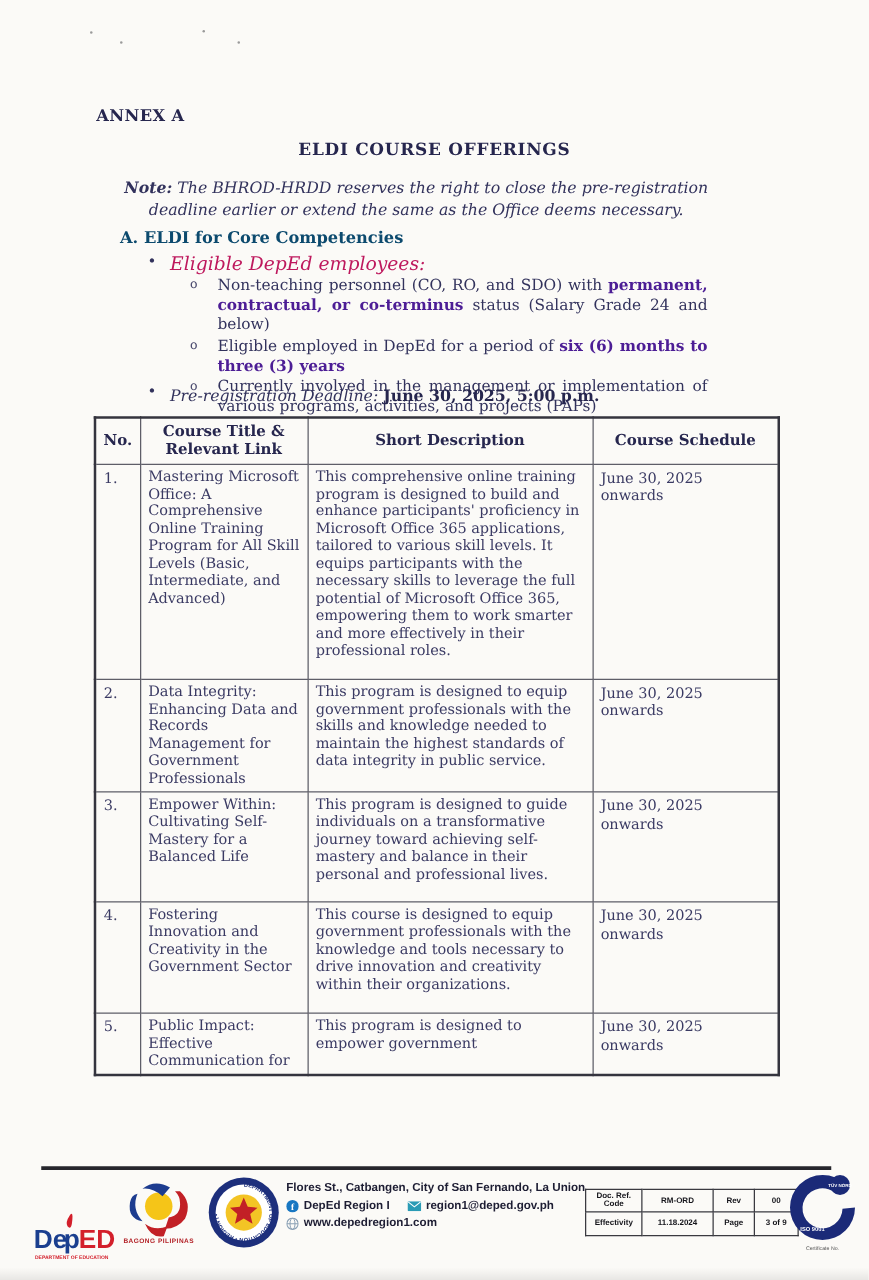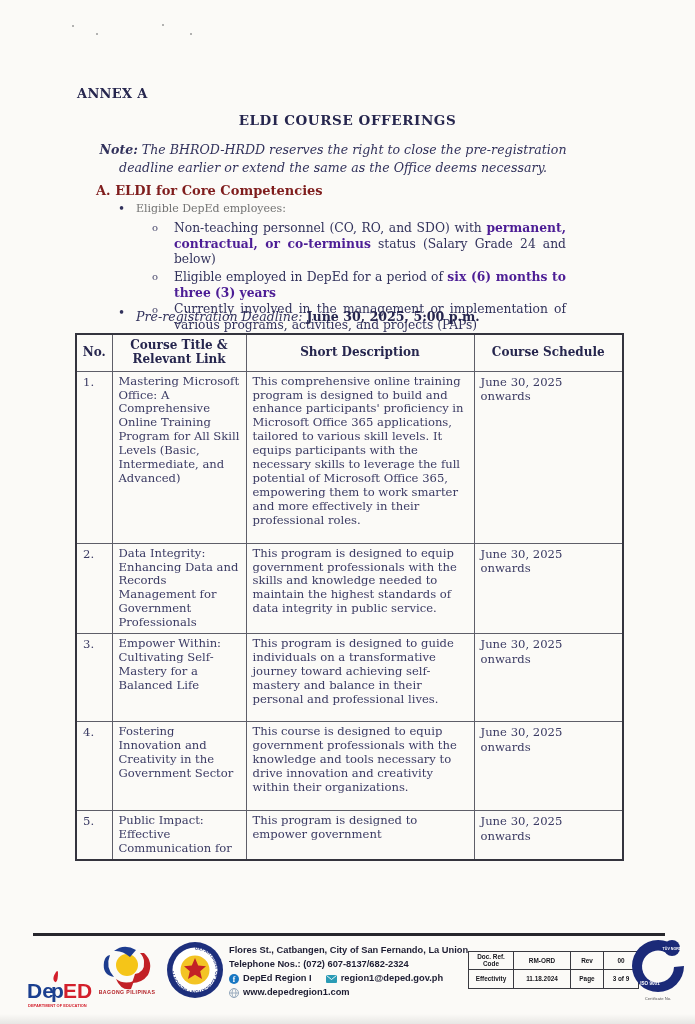--- a/index.html
+++ b/index.html
@@ -7,25 +7,25 @@
     width:695px;height:1024px;position:relative;overflow:hidden;
     background:#fbfaf7;
     font-family:"DejaVu Serif", serif;
     color:#3a3a63;
   }
   .speck{position:absolute;width:2px;height:2px;border-radius:50%;background:#9a9a9a;}
   .annex{position:absolute;left:77px;top:86px;font-size:13px;font-weight:bold;color:#26264e;letter-spacing:.3px;}
   .title{position:absolute;left:0;top:112px;width:100%;text-align:center;font-size:13.5px;font-weight:bold;color:#26264e;letter-spacing:.6px;}
   .note{position:absolute;left:77px;top:141px;width:512px;font-size:12.6px;font-style:italic;line-height:1.42;color:#32325c;text-align:center;}
   .note b{font-weight:bold;}
-  .sec-heading{position:absolute;left:96px;top:183px;font-size:13px;font-weight:bold;color:#7f1d1d;}
+  .sec-heading{position:absolute;left:96px;top:183px;font-size:13px;font-weight:bold;color:#0c4a6e;}
   .bullet-row{position:absolute;display:flex;}
   .bullet-dot{width:18px;font-size:12px;color:#32325c;flex:0 0 18px;}
   .b1{left:118px;top:202px;}
-  .b1 .txt{font-size:11px;color:#737373;}
+  .b1 .txt{font-style:italic;font-size:15px;color:#be185d;}
   .subs{position:absolute;left:152px;top:220px;width:420px;}
   .sub{display:flex;margin:0 0 1px 0;}
   .sub .marker{flex:0 0 22px;font-size:10px;color:#4a4a6e;padding-top:2px;}
   .sub .txt{font-size:12.3px;line-height:1.24;text-align:justify;color:#32325c;width:392px;}
   .sub .txt b{font-weight:bold;color:#4c1d95;}
   .b2{left:118px;top:306px;}
   .b2 .lbl{font-style:italic;font-size:12.6px;color:#32325c;}
   .b2 .val{font-weight:bold;font-size:12.6px;color:#26264e;}
 
   table.course{
@@ -180,23 +180,20 @@
       </defs>
     <text font-family="Liberation Sans, sans-serif" font-size="4.6" font-weight="bold" fill="#1d2f7c"><textPath href="#sealring">DEPARTMENT OF EDUCATION • REGION I •</textPath></text>
     <circle cx="29" cy="29" r="14.5" fill="#f3c425"></circle>
     <path d="M29 17 l3.2 7.4 7.8 0.8 -5.8 5 1.8 7.8 -7 -4.2 -7 4.2 1.8 -7.8 -5.8 -5 7.8 -0.8z" fill="#c22026"></path>
   </svg>
 </div>
 
 <div class="foot-text">
   <div class="foot-line">
       <span>Flores St., Catbangen, City of San Fernando, La Union</span>
-    </div>
-  <div class="foot-line">
-      <span>Telephone Nos.: (072) 607-8137/682-2324</span>
     </div>
   <div class="foot-line">
     <span class="ic">
         <svg width="10" height="10" viewBox="0 0 10 10">
           <circle cx="5" cy="5" r="5" fill="#1877c2"></circle>
           <text x="5" y="8" text-anchor="middle" font-family="Liberation Serif, serif" font-size="7.5" font-weight="bold" fill="#fff">f</text>
         </svg>
       </span>
     <span>DepEd Region I</span>
     <span class="ic" style="margin-left:10px;">

